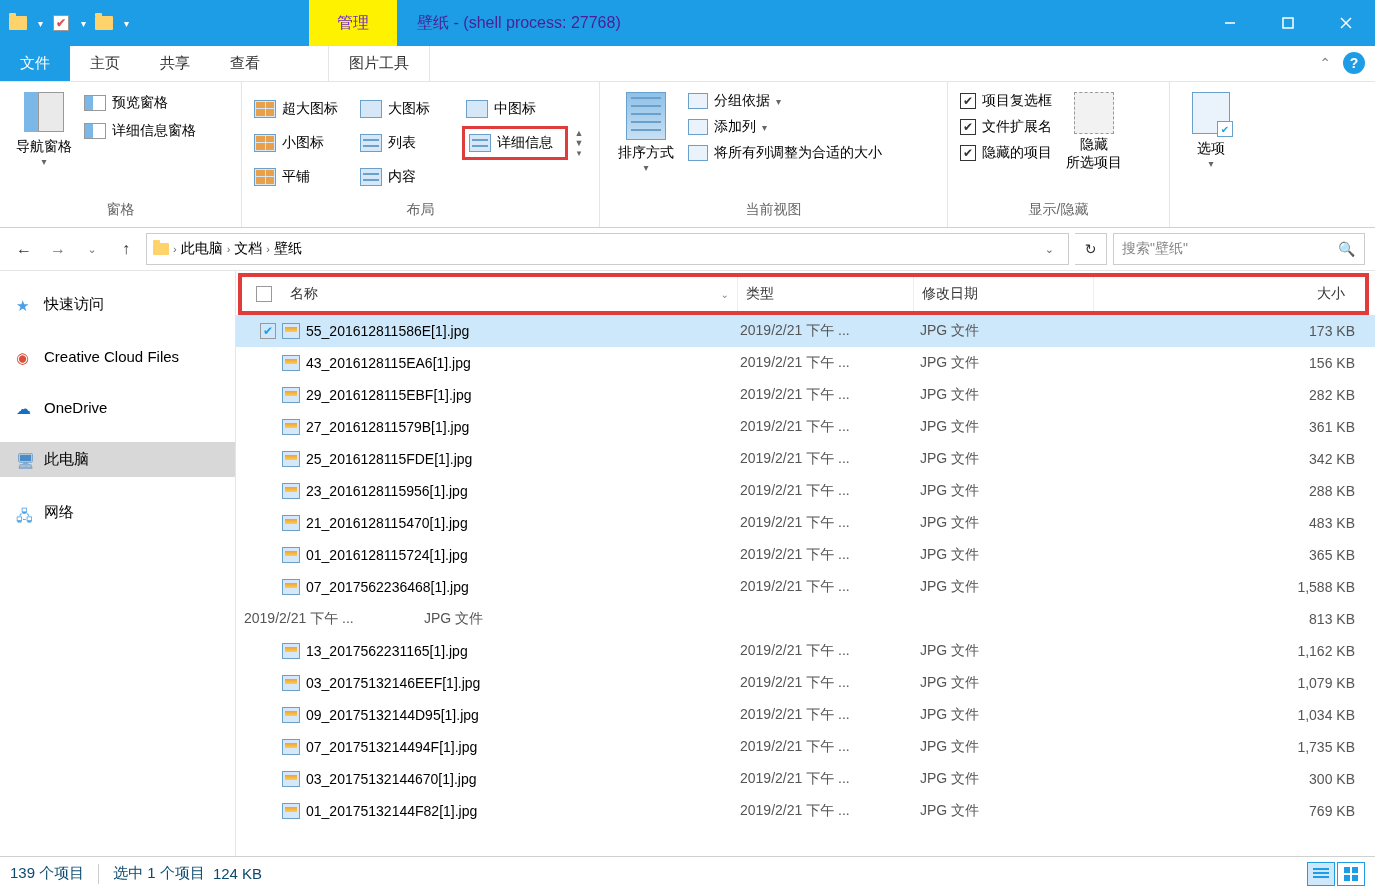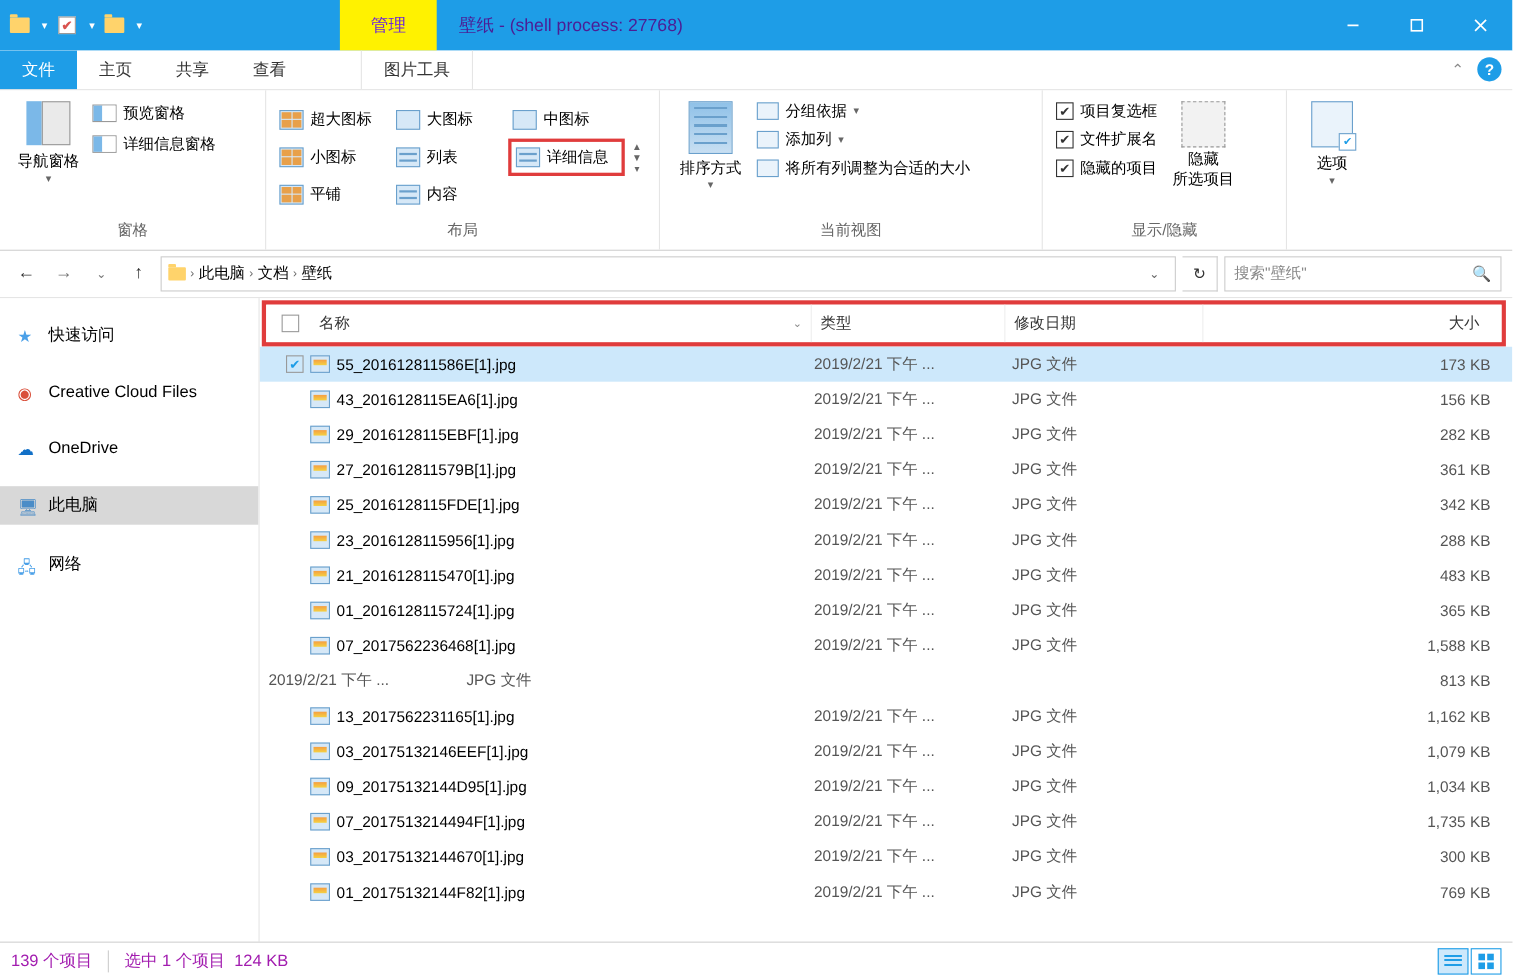--- a/index.html
+++ b/index.html
@@ -117,21 +117,21 @@
 .fcell.date { flex: 0 0 180px; color: #555; }
 .fcell.type { flex: 0 0 176px; color: #555; }
 .fcell.size { flex: 1; text-align: right; padding-right: 20px; color: #555; }
 .finner { display: flex; align-items: center; gap: 6px; padding-left: 16px; }
 .fcheck { width: 16px; height: 16px; border: 1px solid #999; display: flex; align-items: center; justify-content: center; font-size: 12px; color: #1e9de7; }
 .fcheck.hidden { visibility: hidden; }
 .fic { width: 18px; height: 16px; background: #d6e8f7; border: 1px solid #6aa0cc; position: relative; }
 .fic::after { content: ""; position: absolute; left: 2px; top: 3px; right: 2px; height: 5px; background: linear-gradient(#f59e42, #f5d142); }
 
 
-.statusbar { position: absolute; bottom: 0; left: 0; right: 0; height: 34px; border-top: 1px solid #d0d0d0; display: flex; align-items: center; padding: 0 10px; background: #fff; font-size: 15px; color: #a21caf; }
+.statusbar { position: absolute; bottom: 0; left: 0; right: 0; height: 34px; border-top: 1px solid #d0d0d0; display: flex; align-items: center; padding: 0 10px; background: #fff; font-size: 15px; color: #0c4a6e; }
 .status-sep { width: 1px; height: 20px; background: #ccc; margin: 0 14px; }
 .status-right { margin-left: auto; display: flex; gap: 2px; }
 .view-toggle { width: 28px; height: 24px; border: 1px solid #1e9de7; display: flex; align-items: center; justify-content: center; }
 .view-toggle.active { background: #cde8fb; }
 .vt-lines { width: 16px; height: 12px; background: repeating-linear-gradient(#1e9de7 0 2px, transparent 2px 4px); }
 .vt-grid { width: 14px; height: 14px; display: grid; grid-template-columns: 1fr 1fr; grid-template-rows: 1fr 1fr; gap: 2px; }
 .vt-grid span { background: #1e9de7; }
 </style>
 </head>
 <body>

